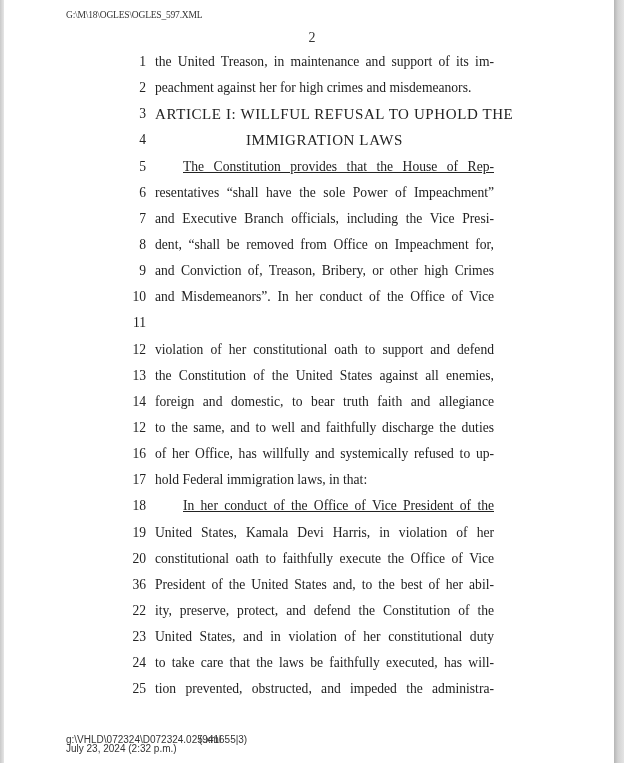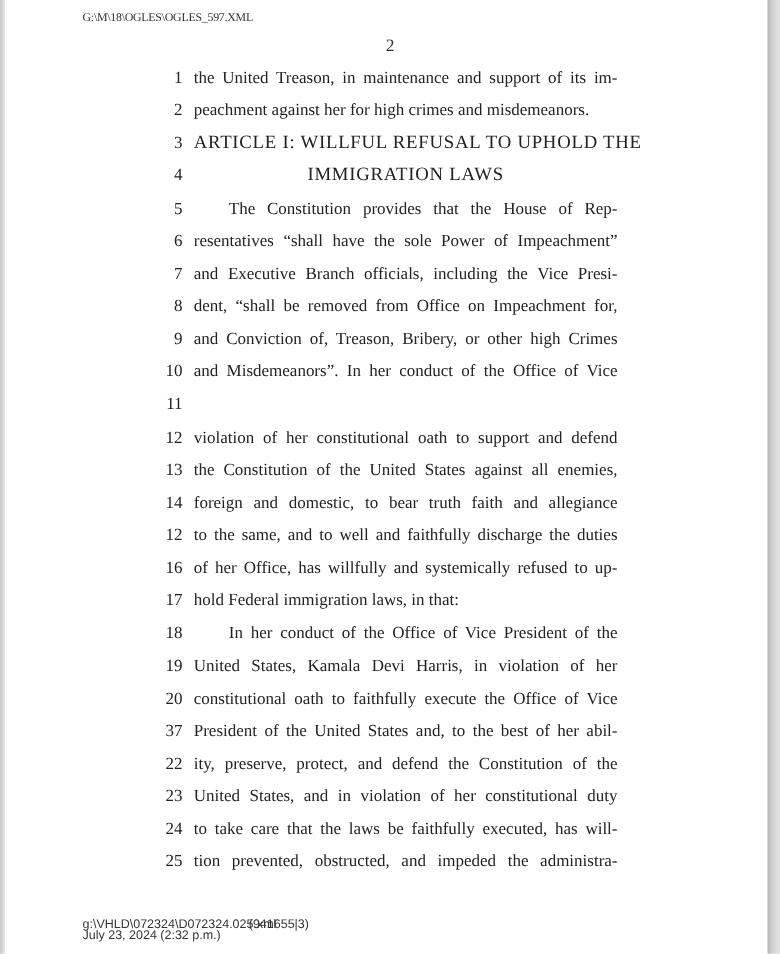--- a/index.html
+++ b/index.html
@@ -39,21 +39,21 @@
   }
   .ln {
     position: absolute; left: 100px; width: 46px; text-align: right;
   }
   .txt {
     position: absolute; left: 155px; width: 339px;
     white-space: nowrap;
     text-align-last: justify; text-align: justify;
   }
   .txt.noj { text-align-last: left; }
-  .txt.indent { padding-left: 28px; width: 311px; }
+  .txt.indent { padding-left: 28px; width: 311px; text-decoration: underline; }
   .txt.heading {
     text-align: center; text-align-last: center;
     font-size: 15px; letter-spacing: 0.6px;
   }
   .footer {
     position: absolute; left: 66px; top: 735px;
     font-family: "Liberation Sans", sans-serif;
     font-size: 10px; color: #333; line-height: 9px;
   }
   .footer .ref { position: absolute; left: 133px; top: 0; white-space: nowrap; }
@@ -142,21 +142,21 @@
     </div>
   <div class="line">
       <span class="ln">19</span>
       <span class="txt">United States, Kamala Devi Harris, in violation of her</span>
     </div>
   <div class="line">
       <span class="ln">20</span>
       <span class="txt">constitutional oath to faithfully execute the Office of Vice</span>
     </div>
   <div class="line">
-      <span class="ln">37</span>
+      <span class="ln">36</span>
       <span class="txt">President of the United States and, to the best of her abil-</span>
     </div>
   <div class="line">
       <span class="ln">22</span>
       <span class="txt">ity, preserve, protect, and defend the Constitution of the</span>
     </div>
   <div class="line">
       <span class="ln">23</span>
       <span class="txt">United States, and in violation of her constitutional duty</span>
     </div>

